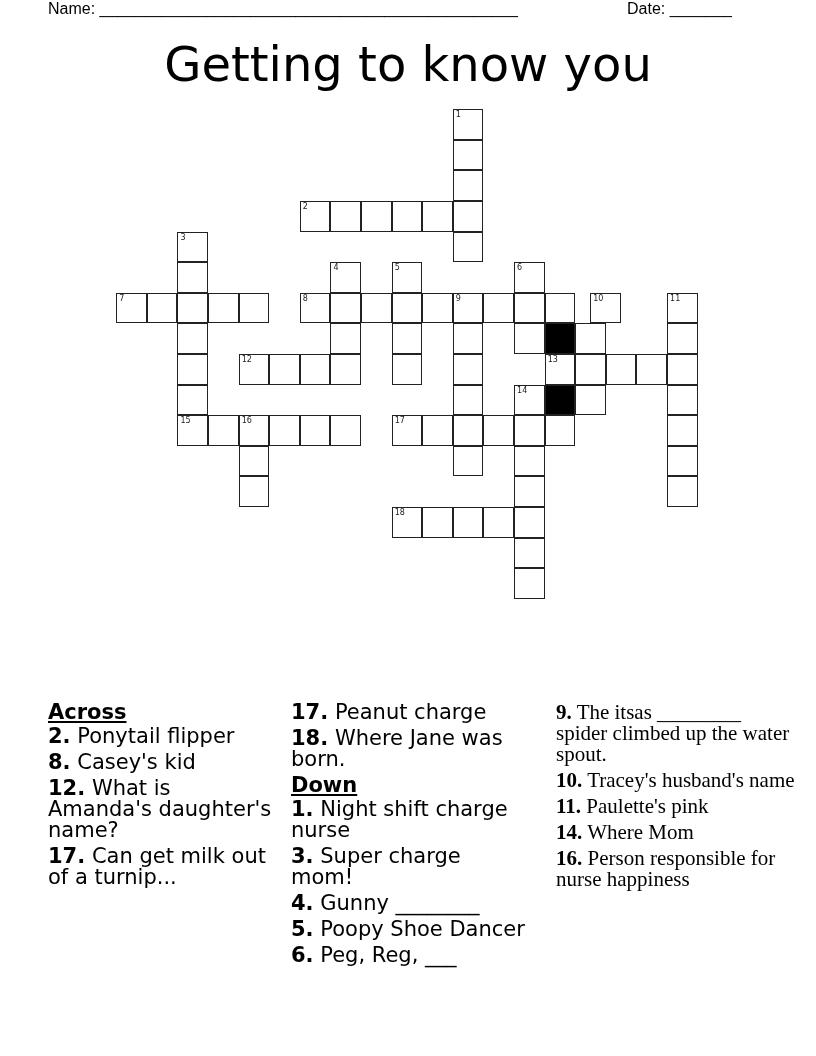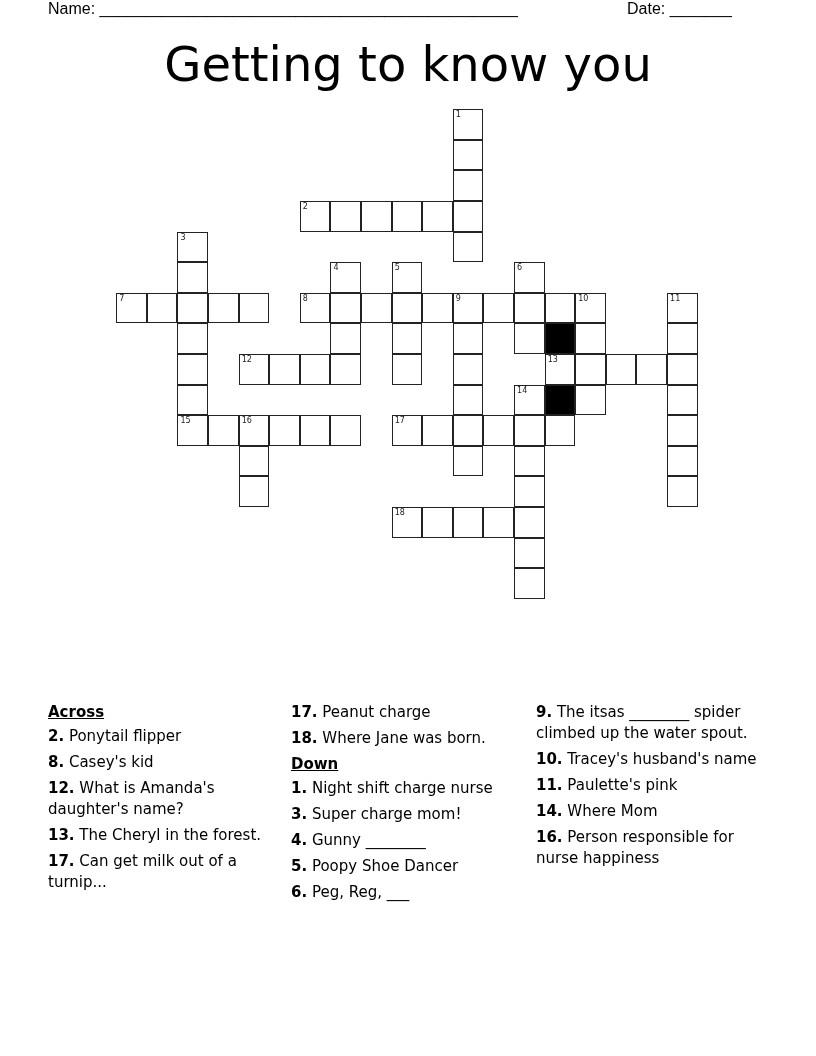--- a/index.html
+++ b/index.html
@@ -4,24 +4,24 @@
 <style>
   html,body{margin:0;padding:0;background:#fff;}
   body{width:816px;height:1056px;position:relative;overflow:hidden;font-family:"DejaVu Sans",sans-serif;color:#000;}
   .hdr{position:absolute;top:0;left:48px;font-family:"Liberation Sans",sans-serif;font-size:16px;line-height:18px;}
   .hdr-date{position:absolute;top:0;left:627px;font-family:"Liberation Sans",sans-serif;font-size:16px;line-height:18px;}
   .title{position:absolute;top:32px;left:0;width:816px;text-align:center;font-size:48px;line-height:64px;font-family:"DejaVu Sans",sans-serif;}
   #grid{position:absolute;left:117px;top:110px;}
   .cell{position:absolute;width:30.6px;height:30.6px;box-sizing:border-box;border:1.5px solid #222;background:#fff;margin-left:-0.75px;margin-top:-0.75px;}
   .cell.black{background:#000;}
   .num{position:absolute;top:1px;left:2px;font-size:8px;line-height:8px;font-family:"DejaVu Sans",sans-serif;color:#222;}
-  .col{position:absolute;top:702px;font-size:15px;line-height:21px;}
+  .col{position:absolute;top:702px;font-size:21px;line-height:21px;}
   .col1{left:48px;width:230px;}
   .col2{left:291px;width:235px;}
-  .col3{left:536px;width:240px;}
+  .col3{left:556px;width:240px;font-family:Liberation Serif, serif;}
   .heading{font-weight:bold;text-decoration:underline;margin-bottom:3px;}
   .clue{margin-bottom:5px;}
   .clue b{font-weight:bold;}
 </style>
 </head>
 <body>
 
 <div class="hdr">Name: _______________________________________________</div>
 <div class="hdr-date">Date: _______</div>
 <div class="title">Getting to know you</div>
@@ -78,21 +78,21 @@
     <div class="cell" style="left: 183.6px; top: 183.6px;">
       <span class="num">8</span>
     </div>
     <div class="cell" style="left: 244.8px; top: 183.6px;"></div>
     <div class="cell" style="left: 306px; top: 183.6px;"></div>
     <div class="cell" style="left: 336.6px; top: 183.6px;">
       <span class="num">9</span>
     </div>
     <div class="cell" style="left: 367.2px; top: 183.6px;"></div>
     <div class="cell" style="left: 428.4px; top: 183.6px;"></div>
-    <div class="cell" style="left: 459px; top: 183.6px; text-align: center;">
+    <div class="cell" style="left: 474px; top: 183.6px; text-align: center;">
       <span class="num">10</span>
     </div>
     <div class="cell" style="left: 336.6px; top: 214.2px;"></div>
     <div class="cell" style="left: 336.6px; top: 244.8px;"></div>
     <div class="cell" style="left: 336.6px; top: 275.4px;"></div>
     <div class="cell" style="left: 336.6px; top: 306px;"></div>
     <div class="cell" style="left: 336.6px; top: 336.6px;"></div>
     <div class="cell" style="left: 459px; top: 214.2px;"></div>
     <div class="cell" style="left: 459px; top: 244.8px;"></div>
     <div class="cell" style="left: 459px; top: 275.4px;"></div>
@@ -147,21 +147,20 @@
     <div class="cell" style="left: 367.2px; top: 397.8px;"></div>
     <div class="cell black" style="left: 428.4px; top: 214.2px;"></div>
     <div class="cell black" style="left: 428.4px; top: 275.4px;"></div>
   </div>
 
 <div class="col col1">
   <div class="heading">Across</div>
   <div class="clue"><b>2.</b> <span>Ponytail flipper</span></div>
   <div class="clue"><b>8.</b> <span>Casey's kid</span></div>
   <div class="clue"><b>12.</b> <span>What is Amanda's daughter's name?</span></div>
-  <div class="clue"><b>13.</b> <span>The Cheryl in the forest.</span></div>
   <div class="clue"><b>17.</b> <span>Can get milk out of a turnip...</span></div>
 </div>
 
 <div class="col col2">
   <div class="clue"><b>17.</b> <span>Peanut charge</span></div>
   <div class="clue"><b>18.</b> <span>Where Jane was born.</span></div>
   <div class="heading">Down</div>
   <div class="clue"><b>1.</b> <span>Night shift charge nurse</span></div>
   <div class="clue"><b>3.</b> <span>Super charge mom!</span></div>
   <div class="clue"><b>4.</b> <span>Gunny ________</span></div>

